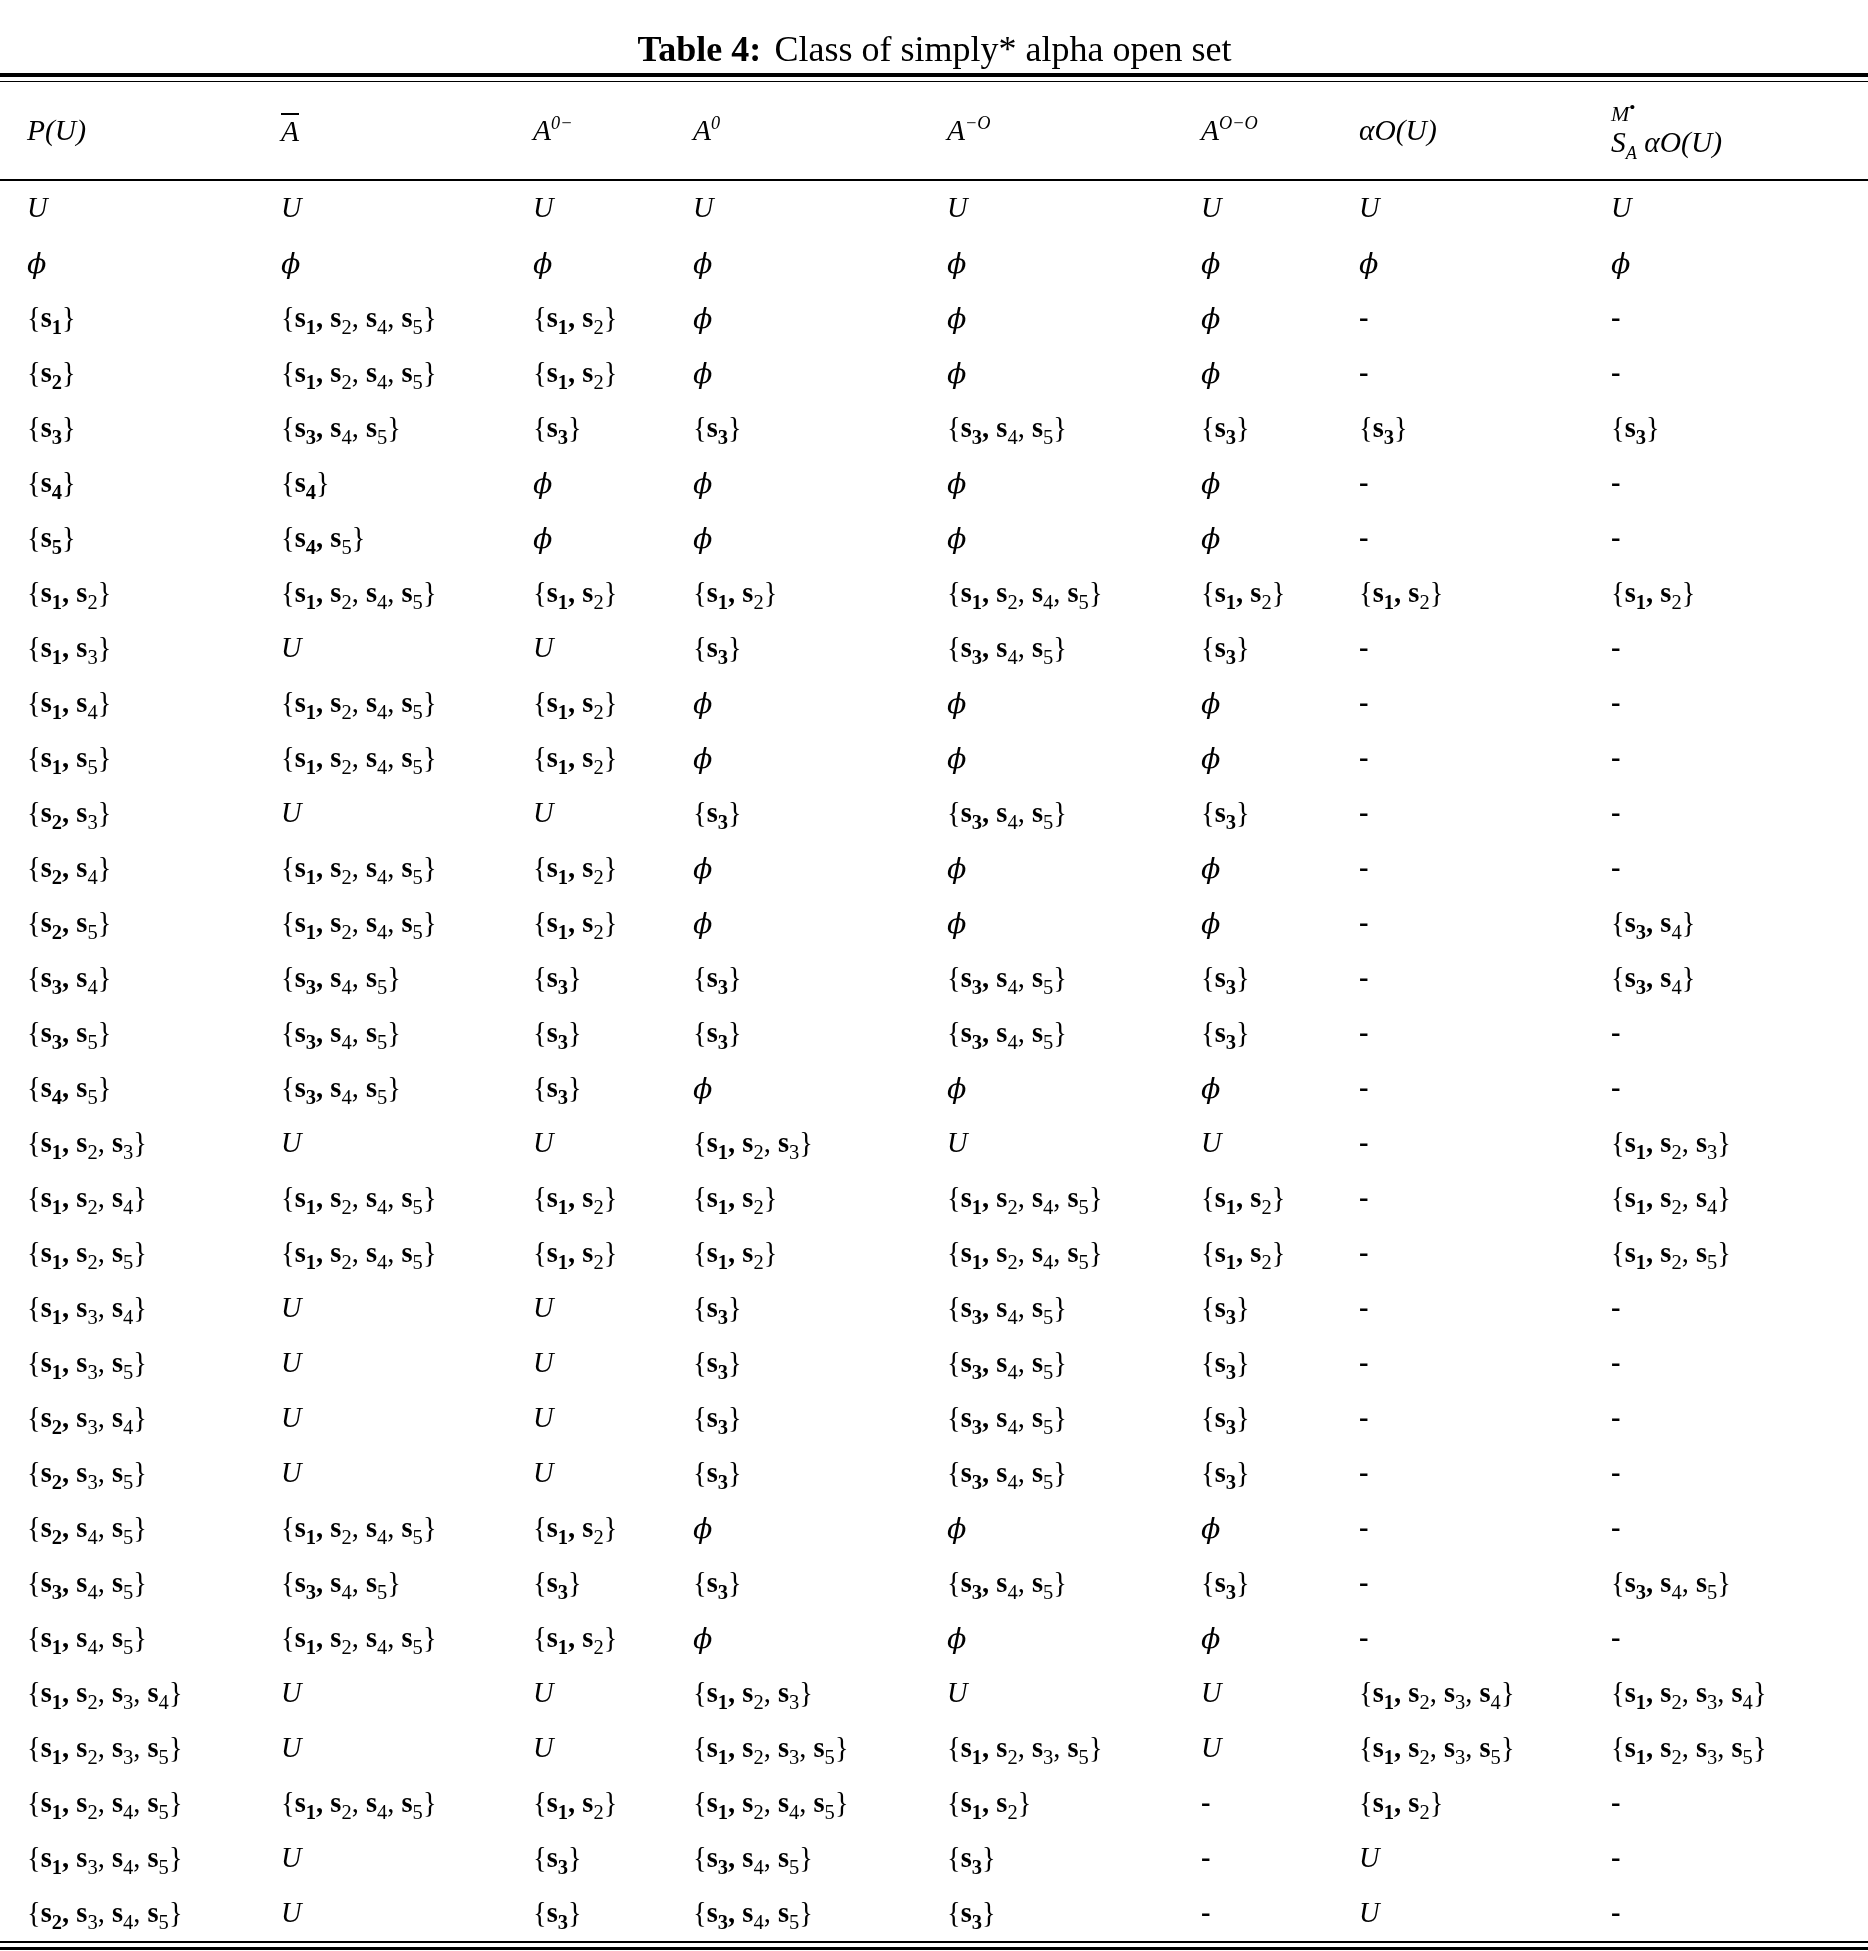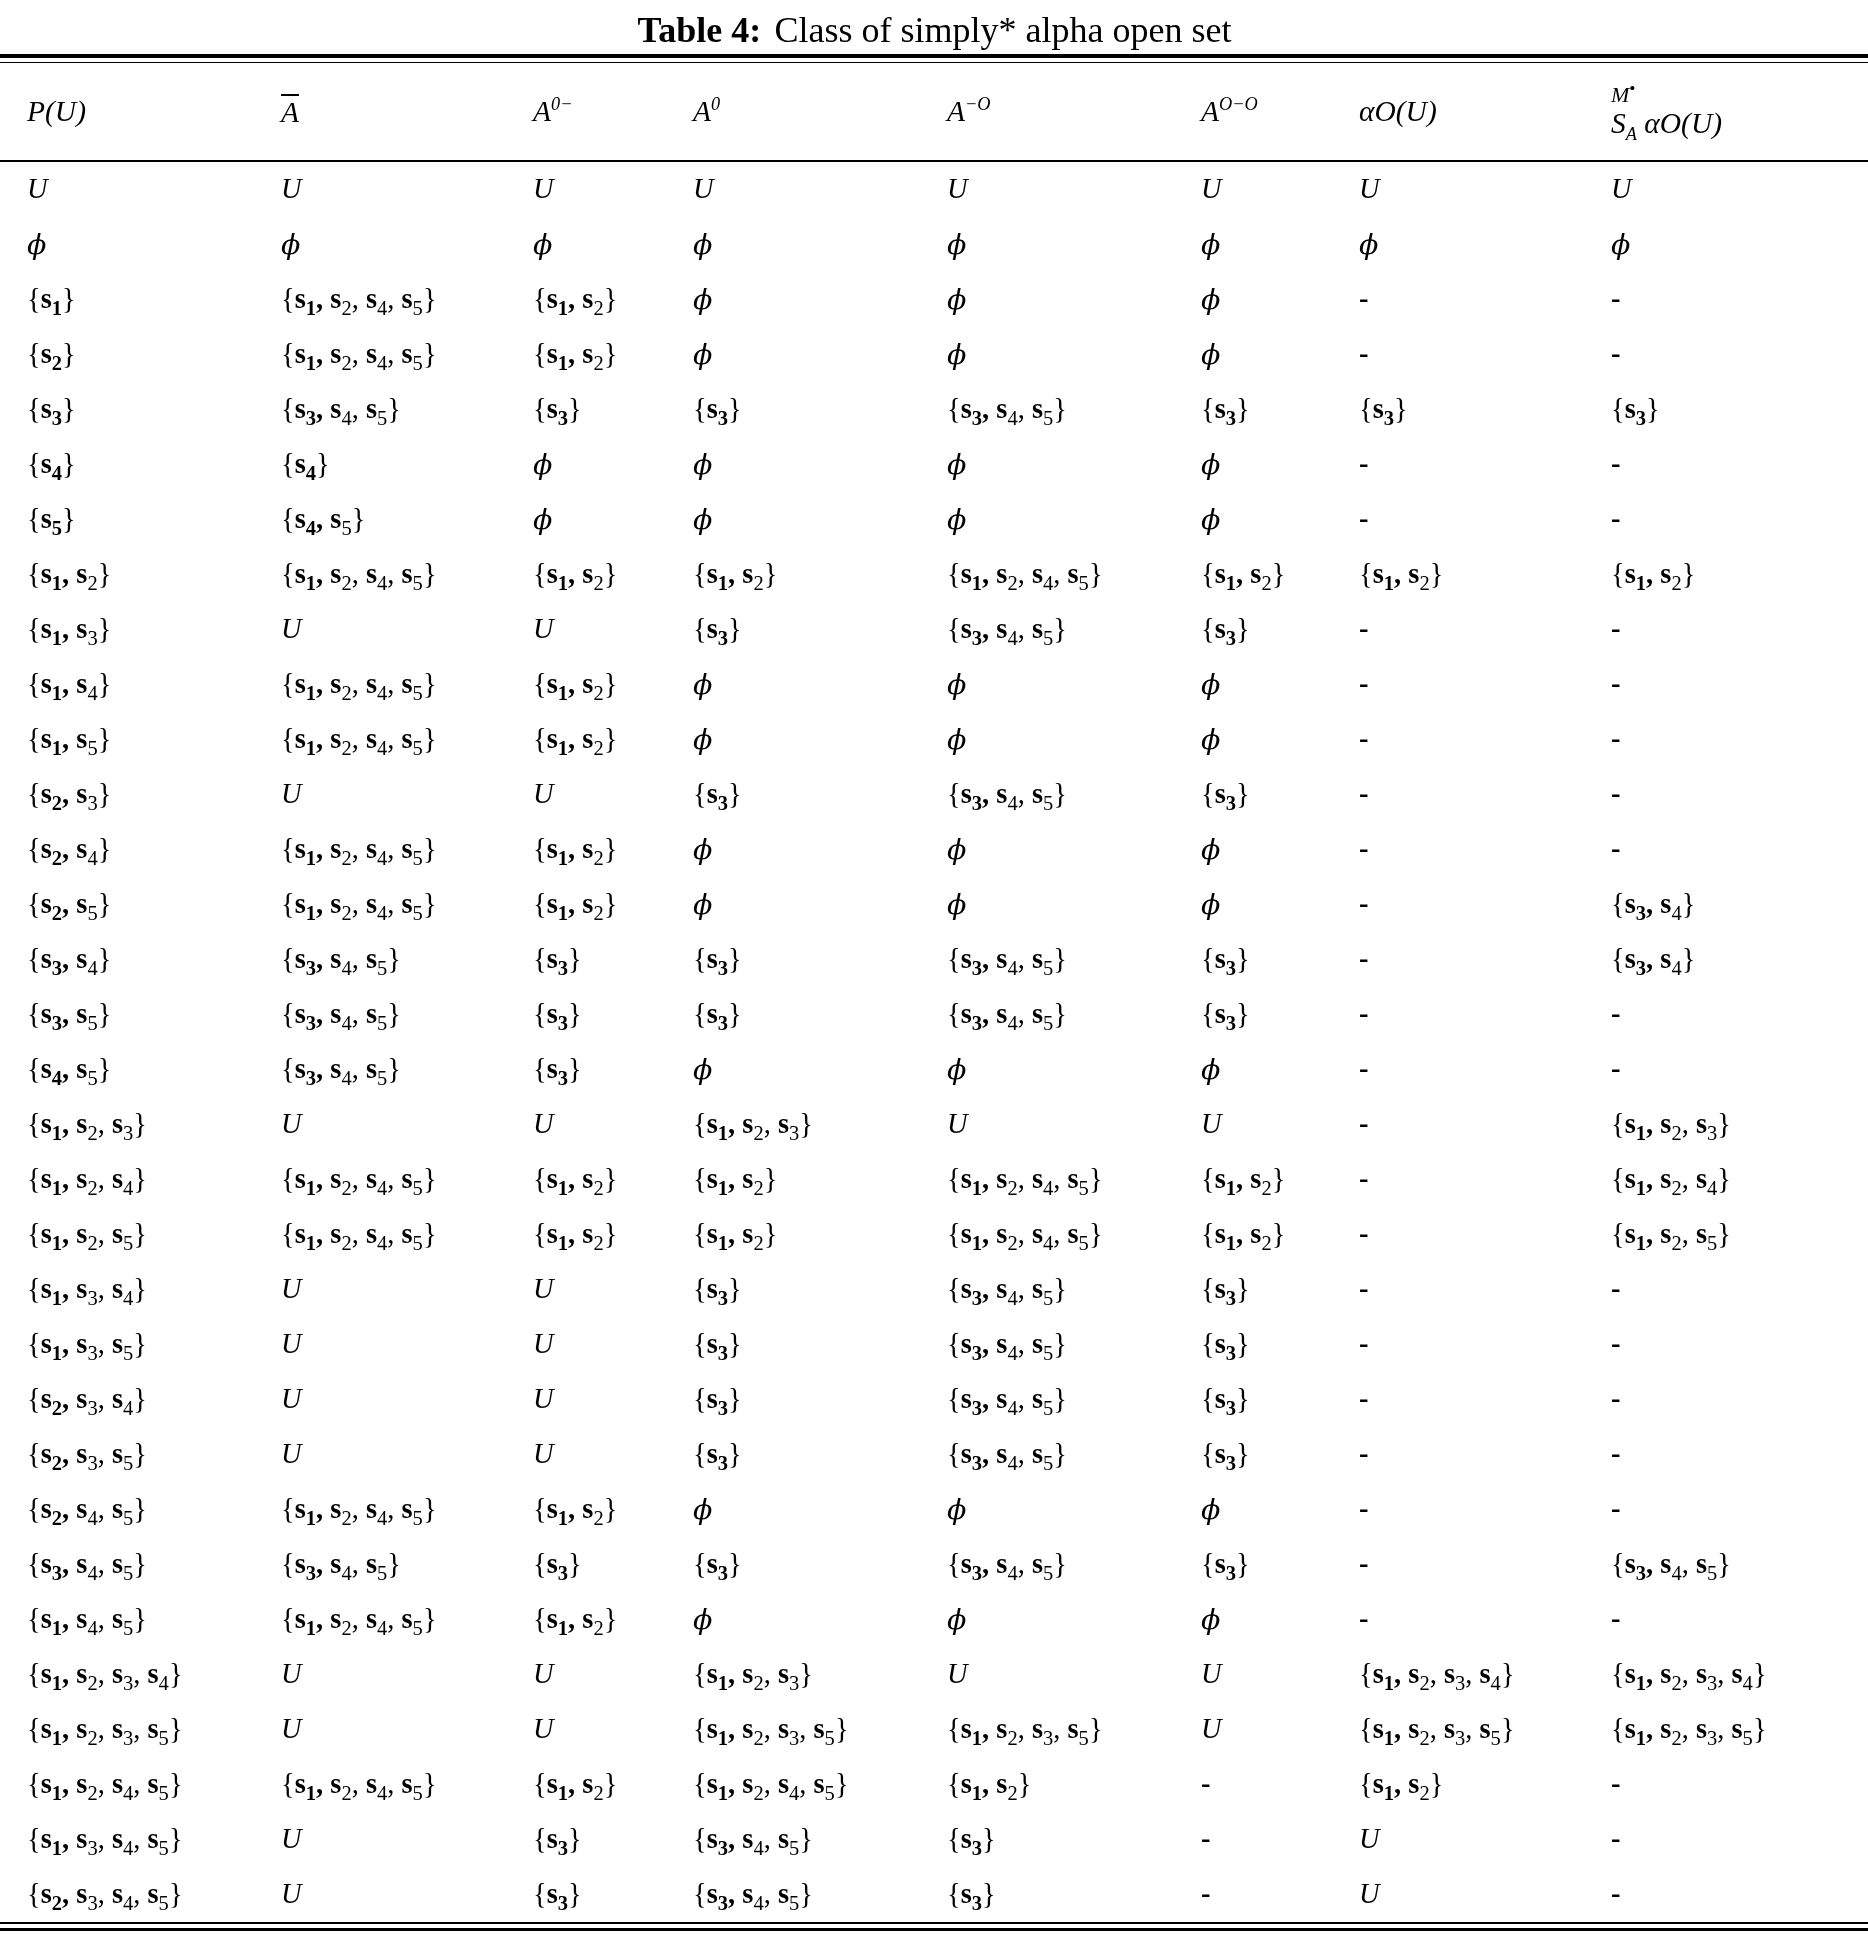--- a/index.html
+++ b/index.html
@@ -2,21 +2,21 @@
 <html style="font-size:15px"><head>
 <meta charset="utf-8">
 <style>
   html,body{margin:0;padding:0;}
   body{
     width:1869px;height:1952px;background:#ffffff;color:#000;
     font-family:"Liberation Serif","DejaVu Serif",serif;
     overflow:hidden;
   }
   .caption{
-    text-align:center;font-size:36px;padding-top:6px;height:48px;line-height:48px;
+    text-align:center;font-size:36px;padding-top:25px;height:48px;line-height:48px;
     white-space:nowrap;
   }
   .caption-label{font-weight:bold;margin-right:13.3px;}
   .rule-double-top{height:3.8px;border-top:4.8px solid #000;border-bottom:1.9px solid #000;}
   .rule-double-bottom{height:3.8px;border-top:2.9px solid #000;border-bottom:3.8px solid #000;}
   table.data-table{
     border-collapse:collapse;table-layout:fixed;width:1869px;
   }
   table.data-table th, table.data-table td{
     text-align:left;padding:0;margin:0;white-space:nowrap;overflow:visible;

